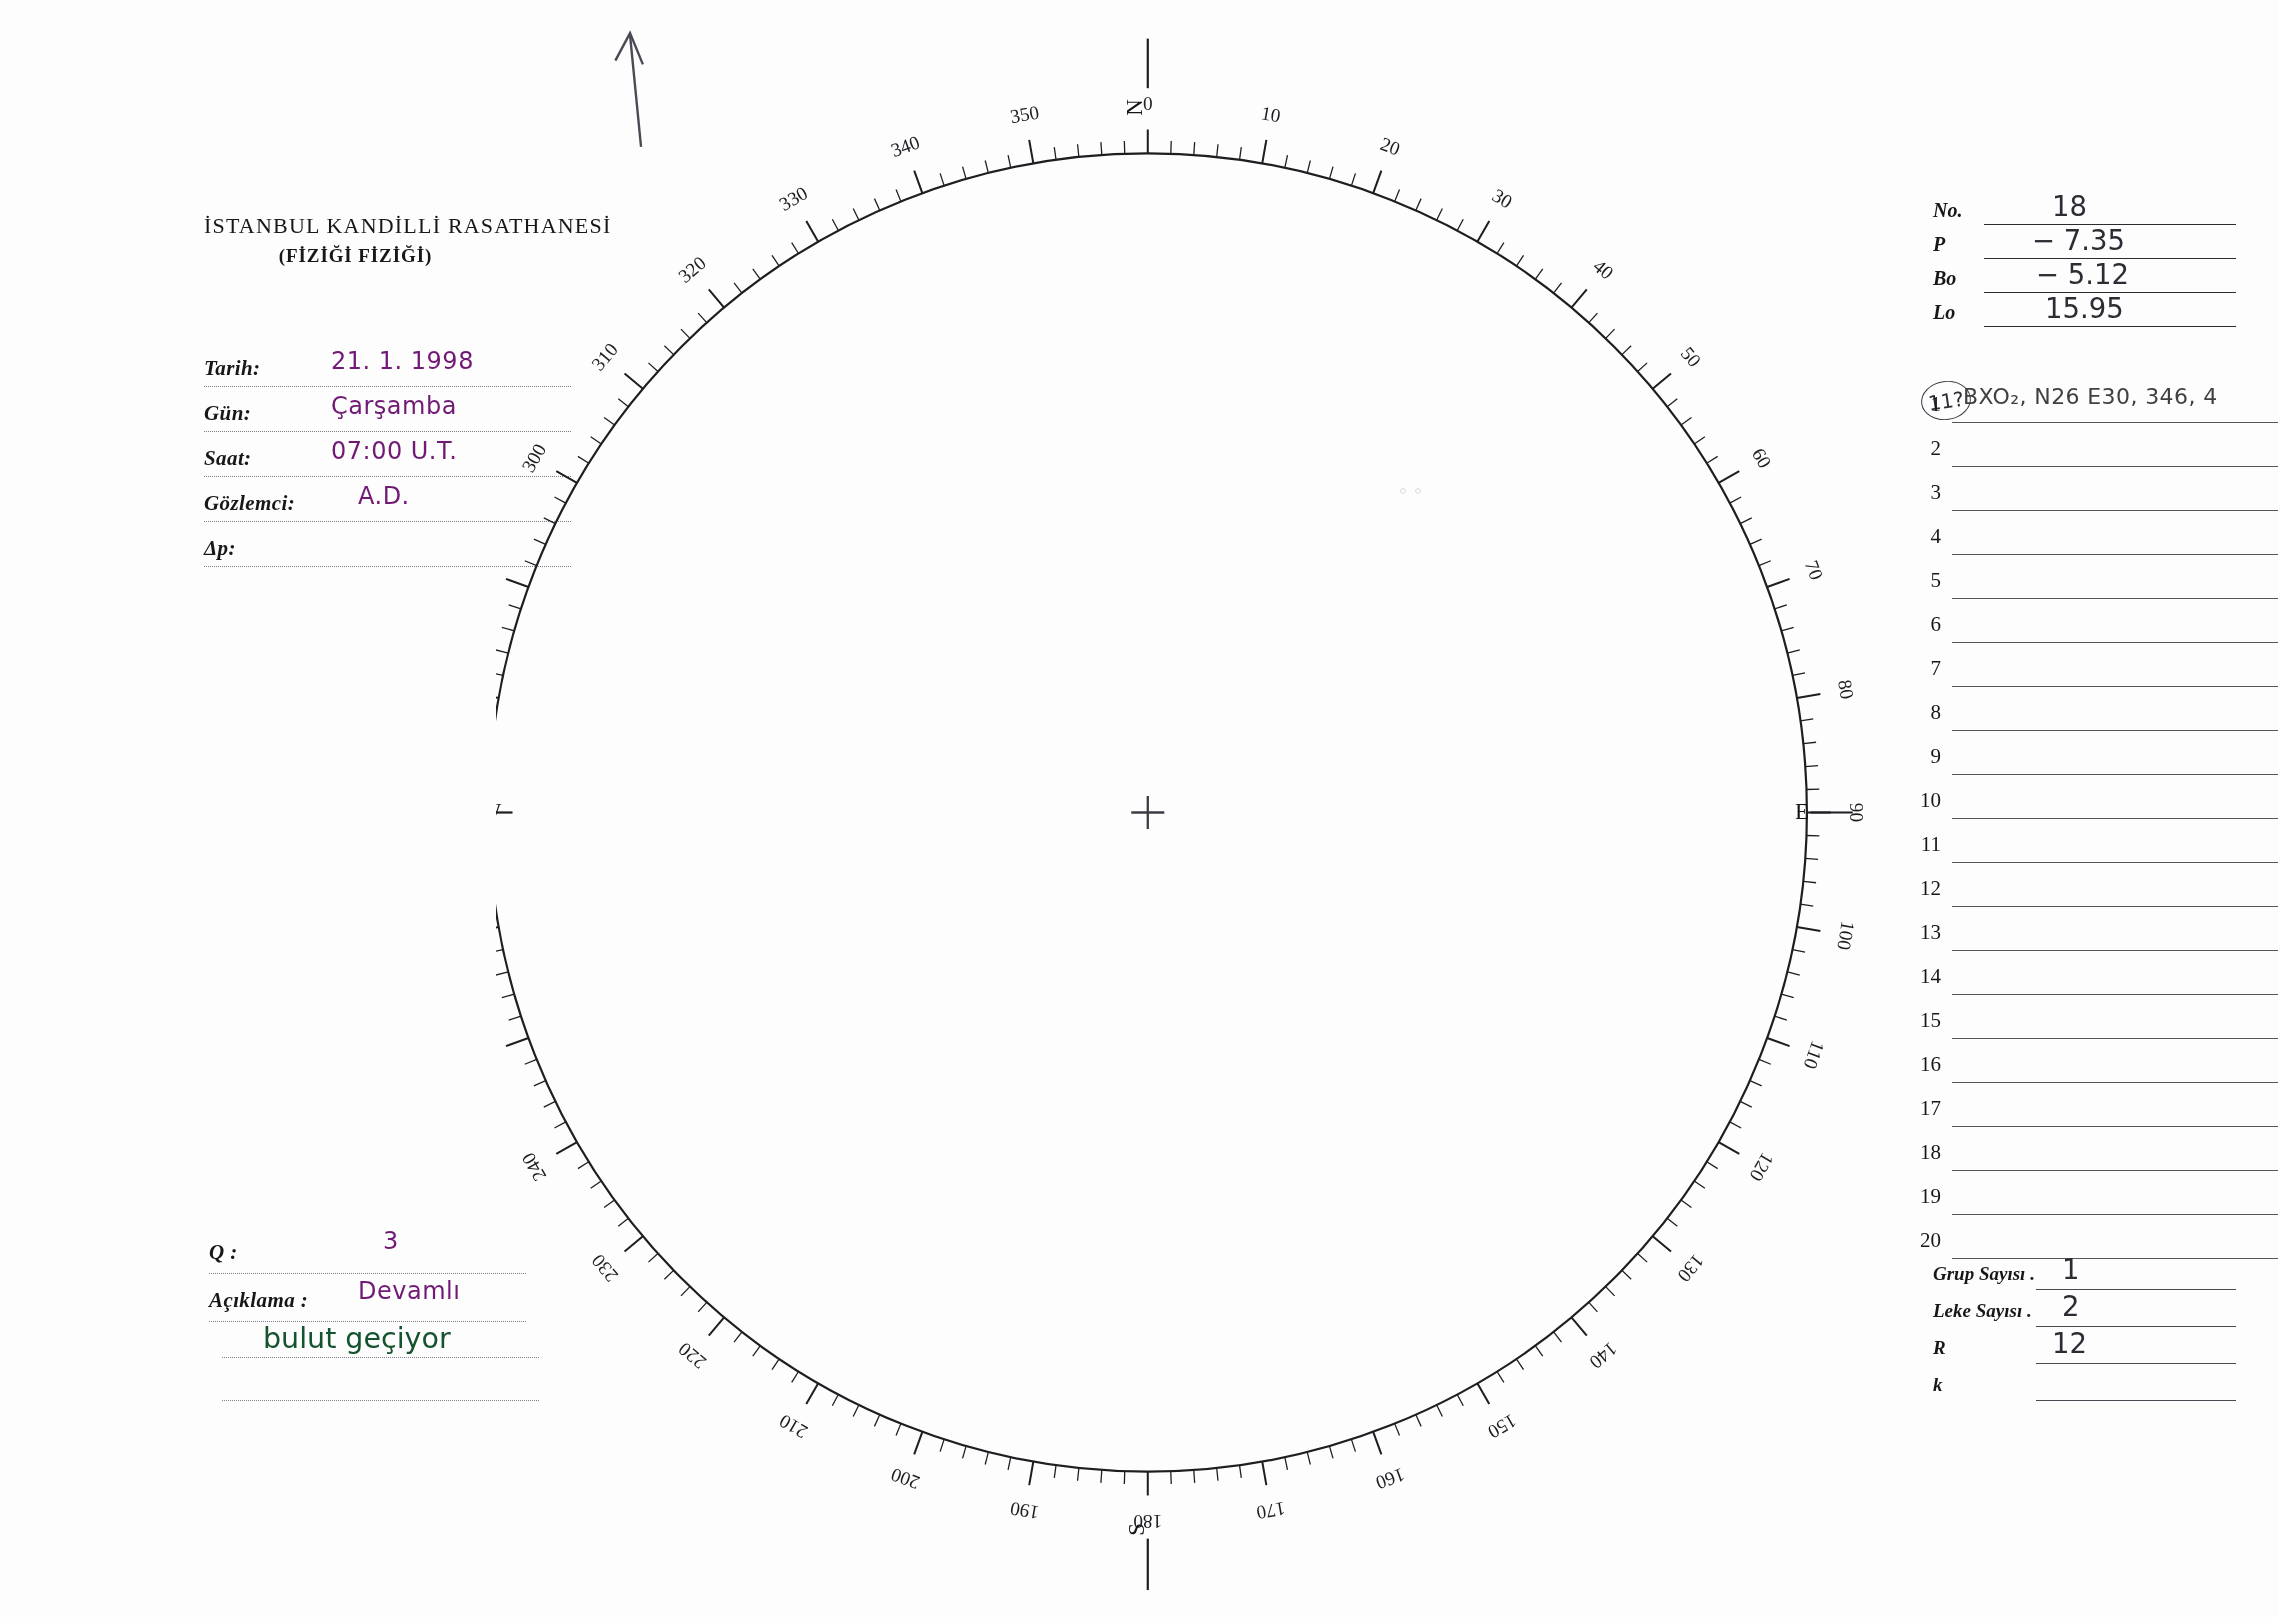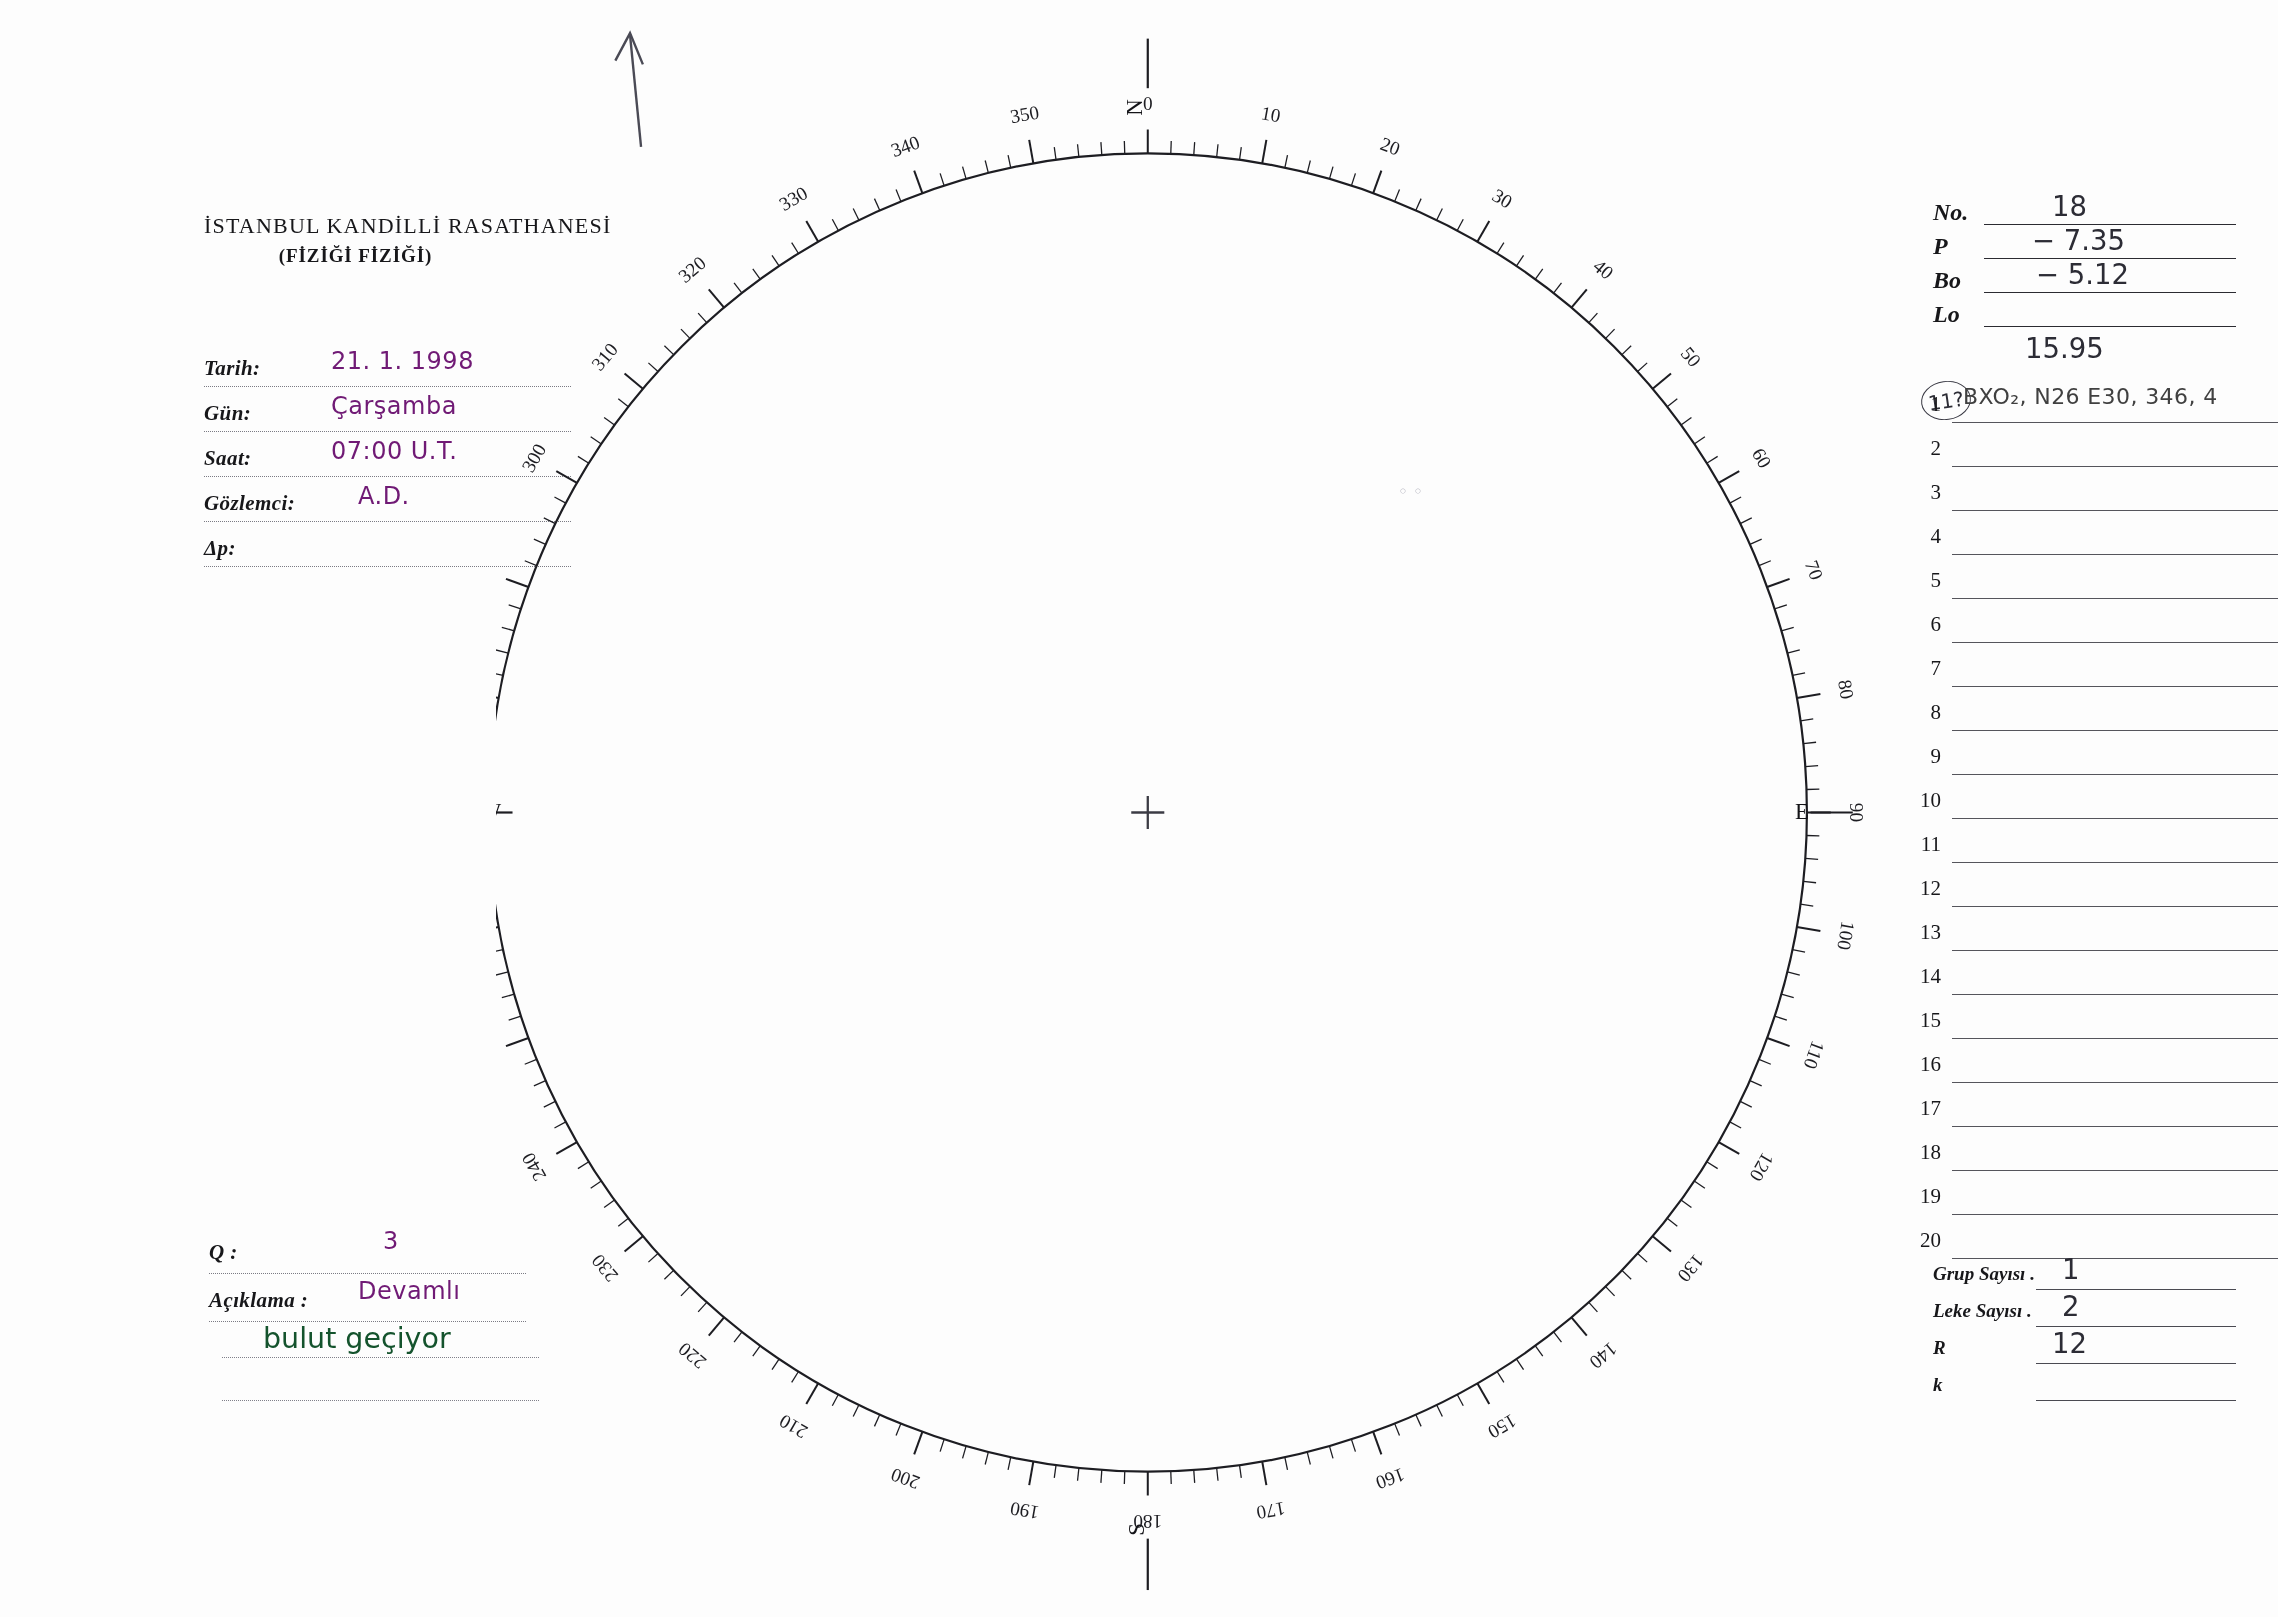--- a/index.html
+++ b/index.html
@@ -44,21 +44,21 @@
   #expl-line2{
     position:absolute;left:263px;top:1322px;
     font-family:"DejaVu Sans", sans-serif;font-size:28.5px;color:#14532d;
   }
   #expl-underline1{position:absolute;left:222px;top:1357px;width:317px;border-bottom:0.9px dotted #80808a;}
   #expl-underline2{position:absolute;left:222px;top:1400px;width:317px;border-bottom:0.9px dotted #80808a;}
 
   
   #param-table{position:absolute;left:1933px;top:195px;width:303px;}
   .prow{position:relative;height:34px;}
-  .plabel{position:absolute;left:0;top:3.7px;font-style:italic;font-size:24px;font-weight:600;}
+  .plabel{position:absolute;left:0;top:3.7px;font-style:italic;font-size:20px;font-weight:600;}
   .pvalue{
     position:absolute;left:119px;top:-5.5px;
     font-family:"DejaVu Sans", sans-serif;font-size:27.5px;color:#2c2c35;
   }
   .pline{position:absolute;left:51px;right:0;bottom:3.7px;border-bottom:1.5px solid #2b2b31;}
 
   
   #num-list{position:absolute;left:1910px;top:386px;width:367px;}
   .nrow{position:relative;height:44px;}
   .nnum{position:absolute;left:0;top:5.5px;width:31px;text-align:right;font-size:21px;font-family:"Liberation Serif",serif;}
@@ -157,21 +157,21 @@
       <span class="pvalue" style="left:99px;">− 7.35</span>
       <span class="pline"></span>
     </div>
     <div class="prow">
       <span class="plabel">Bo</span>
       <span class="pvalue" style="left:103px;">− 5.12</span>
       <span class="pline"></span>
     </div>
     <div class="prow">
       <span class="plabel">Lo</span>
-      <span class="pvalue" style="left:92px;margin-top:40px;">15.95</span>
+      <span class="pvalue" style="left:112px;">15.95</span>
       <span class="pline"></span>
     </div>
   </div>
 
   <div id="circle-11">11?</div>
   <div id="num-list">
     <div class="nrow">
         <span class="nnum">1</span>
         <span class="ntext">BXO₂, N26 E30, 346, 4</span>
         <span class="nline"></span>

